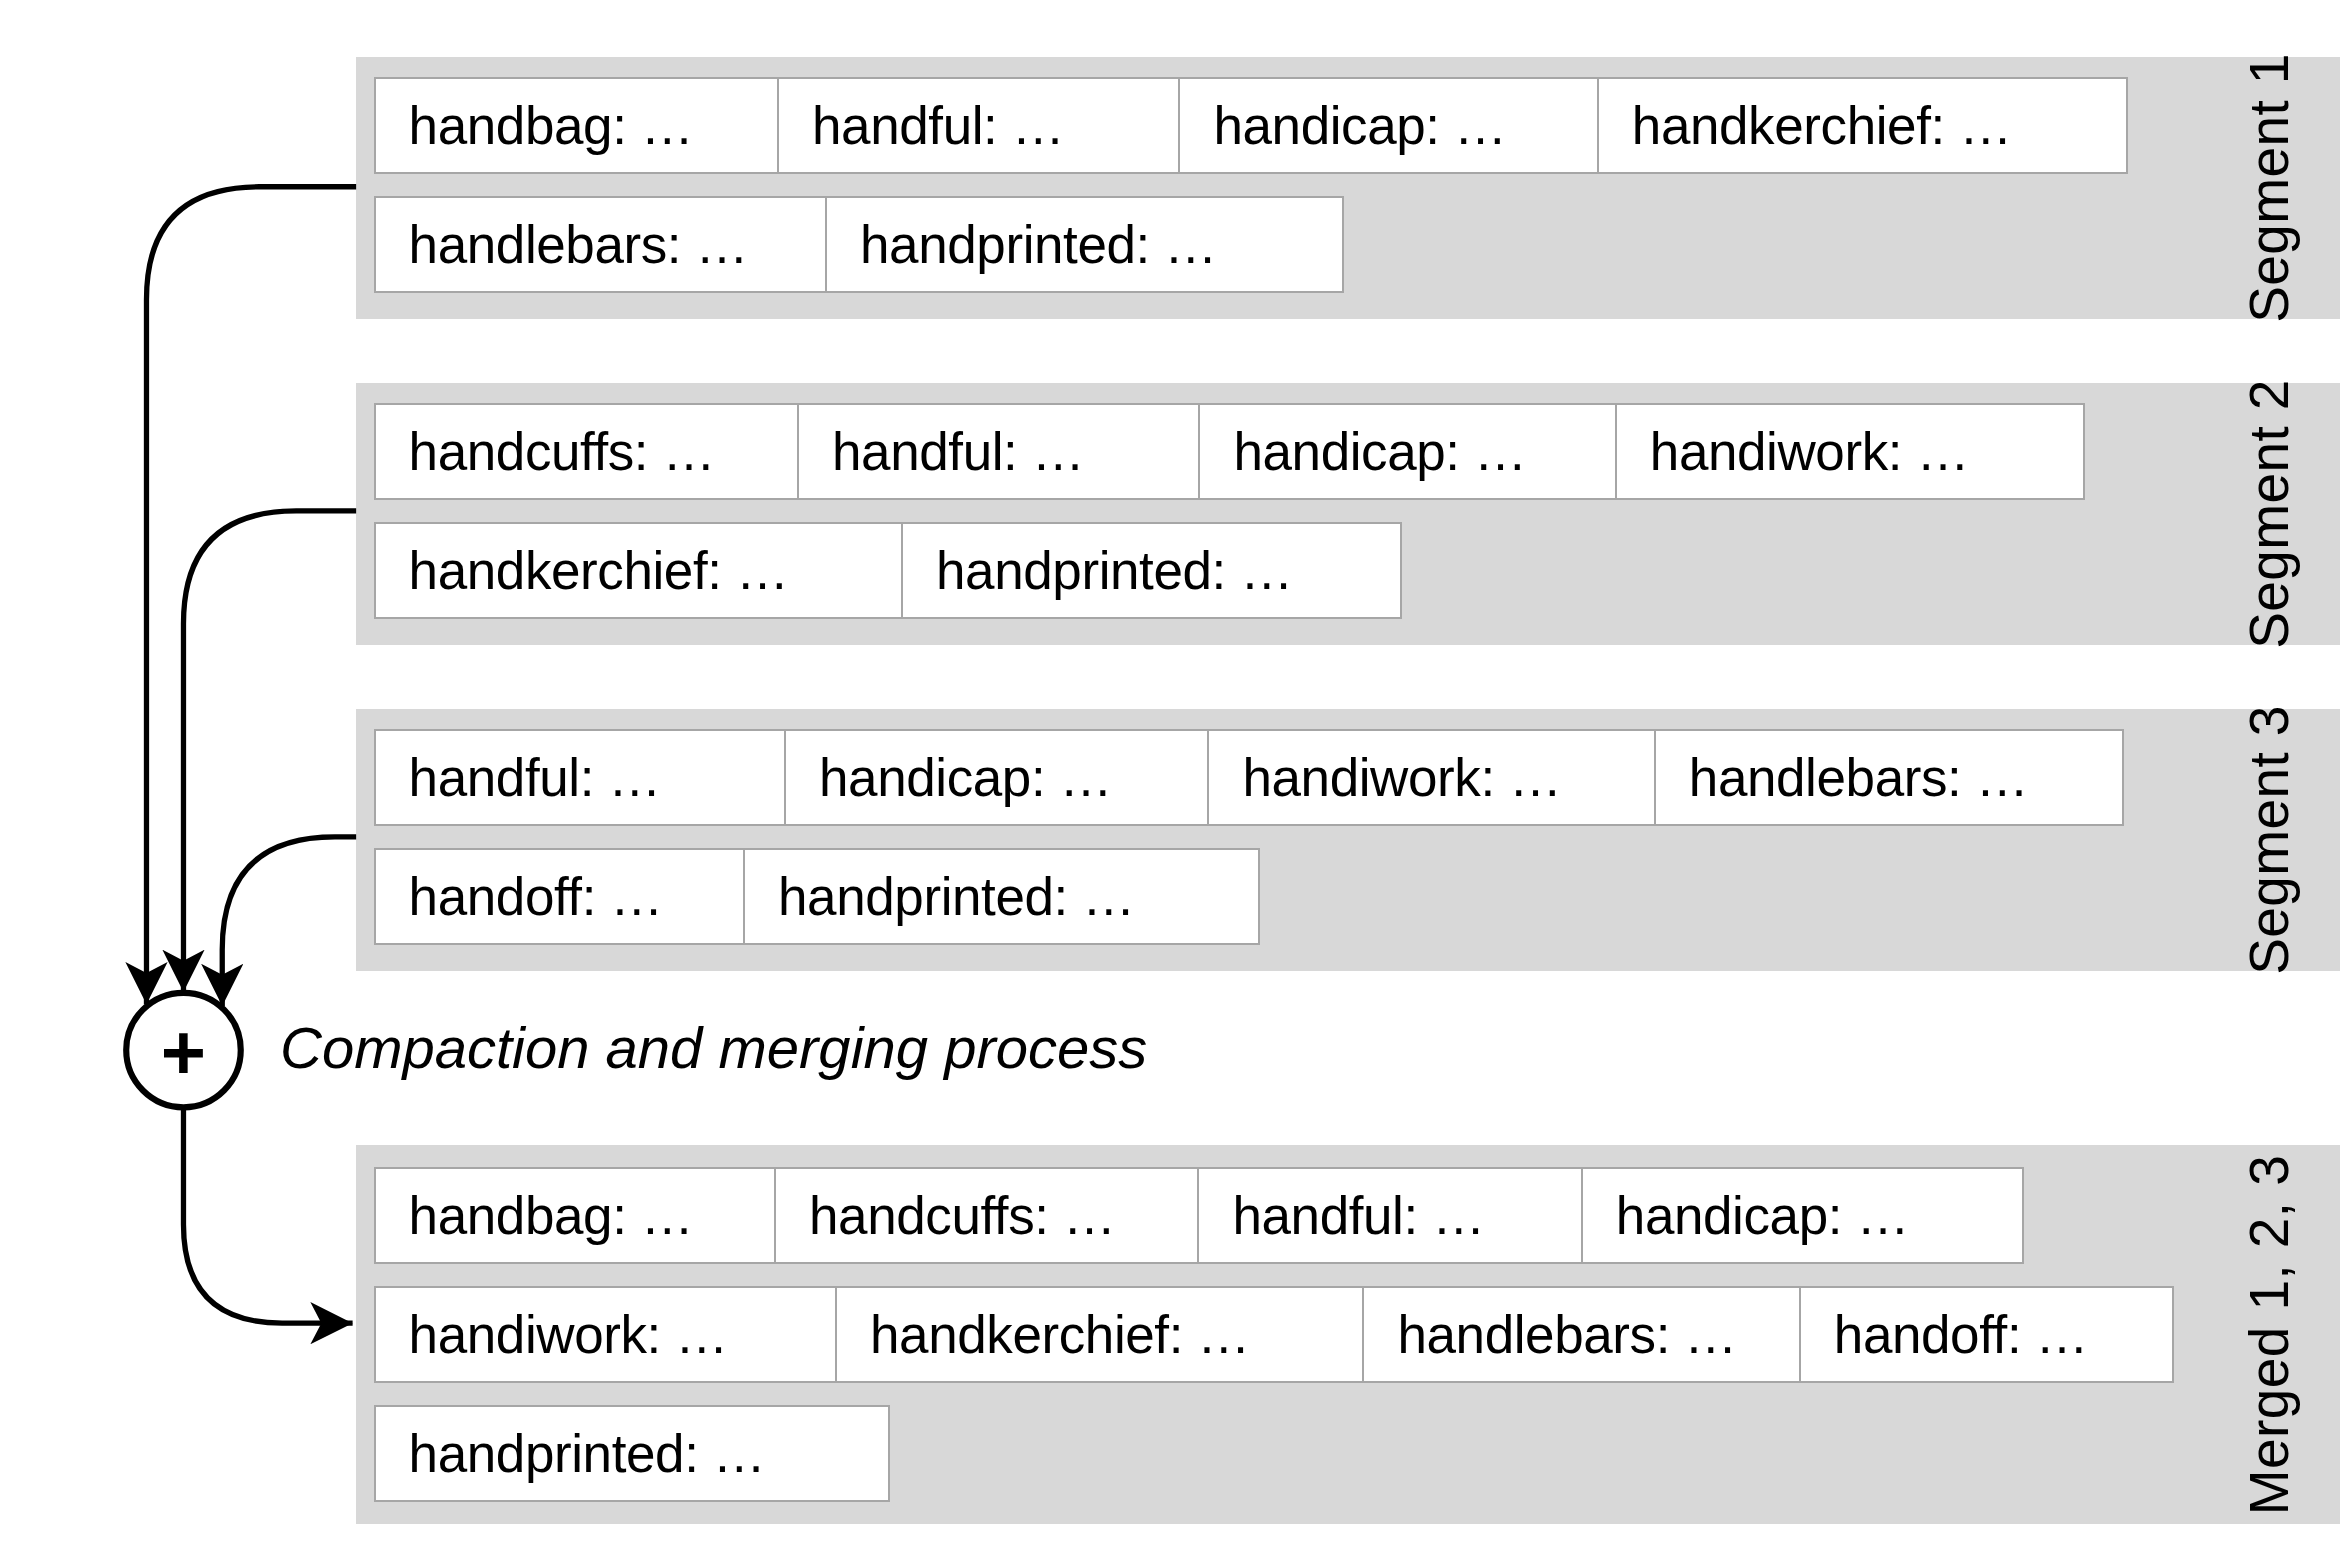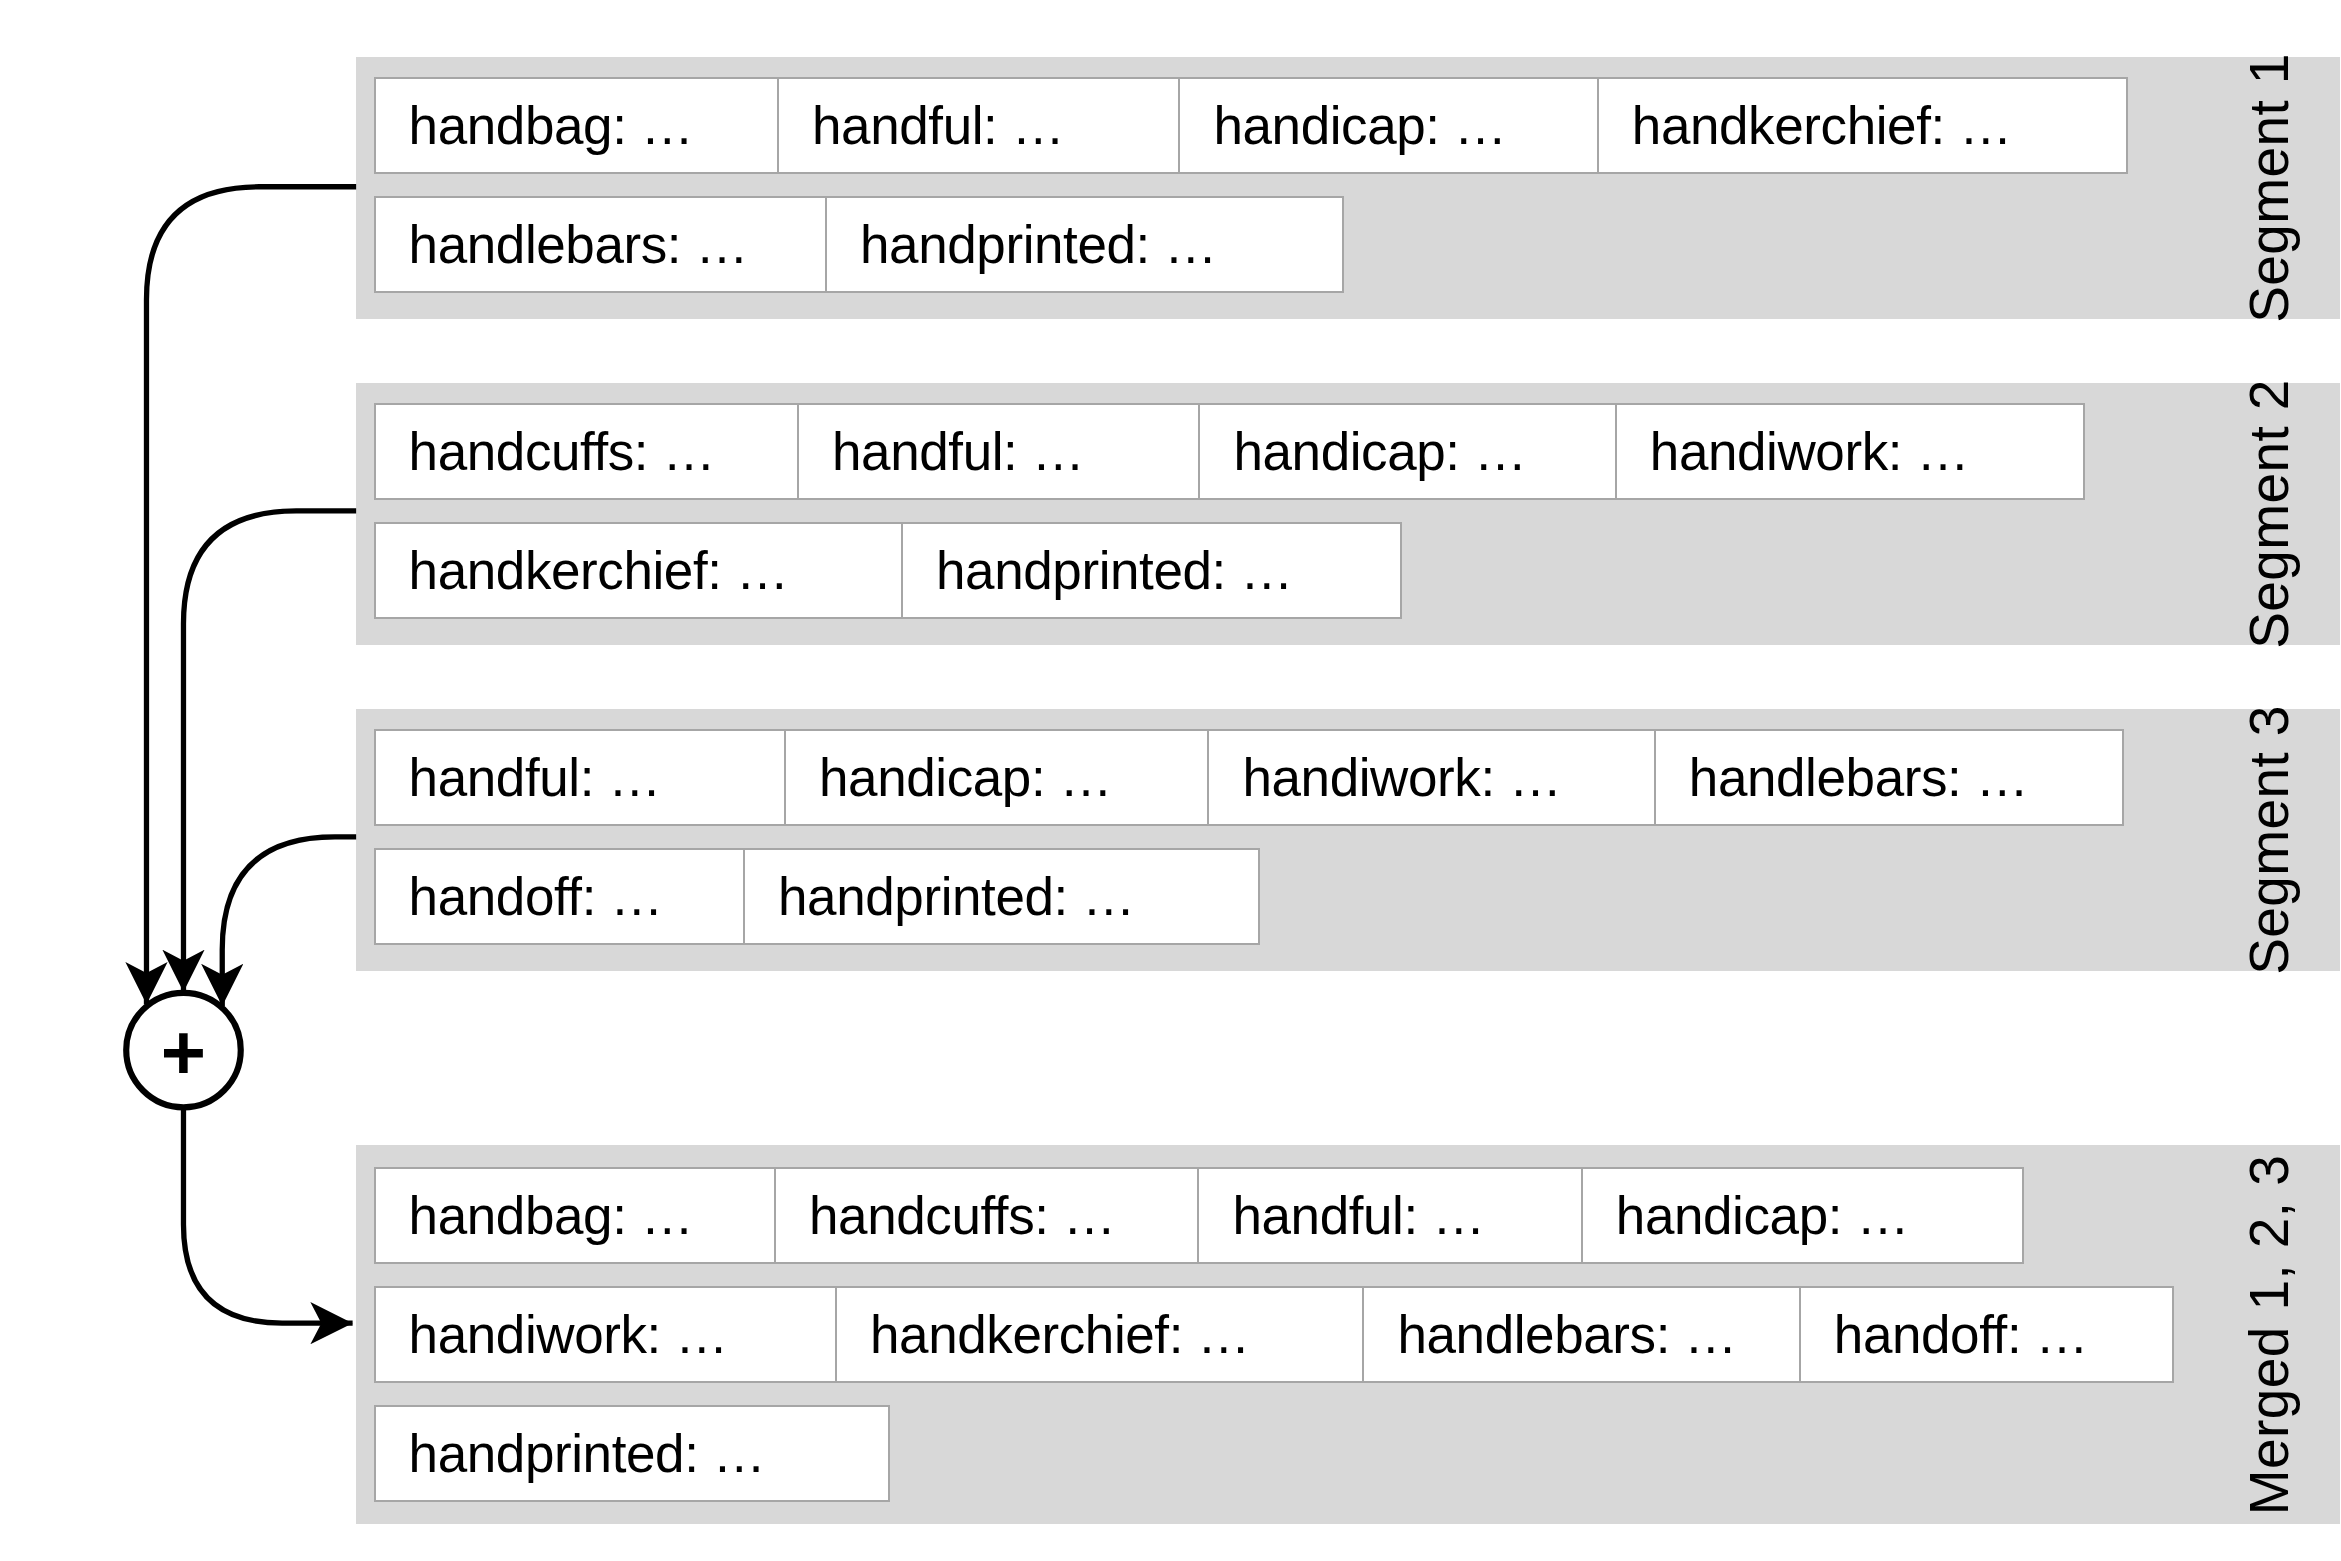--- a/index.html
+++ b/index.html
@@ -202,15 +202,16 @@
 
     <path d="M 404 950 H 380 Q 252 950 252 1078 V 1142" fill="none" stroke="#000000" stroke-width="6" marker-end="url(#ah)"></path>
 
     <path d="M 208 1258 V 1390 Q 208 1502 320 1502 H 400" fill="none" stroke="#000000" stroke-width="6" marker-end="url(#ah)"></path>
 
     <circle cx="208" cy="1192" r="65" fill="#ffffff" stroke="#000000" stroke-width="7"></circle>
 
     <text x="208" y="1194" text-anchor="middle" dominant-baseline="central" font-size="88" font-weight="bold" fill="#000000">+</text>
   </svg>
 
+  <div class="process-caption">Compaction and merging process</div>
 
 </div>
 
 
 </body></html>

